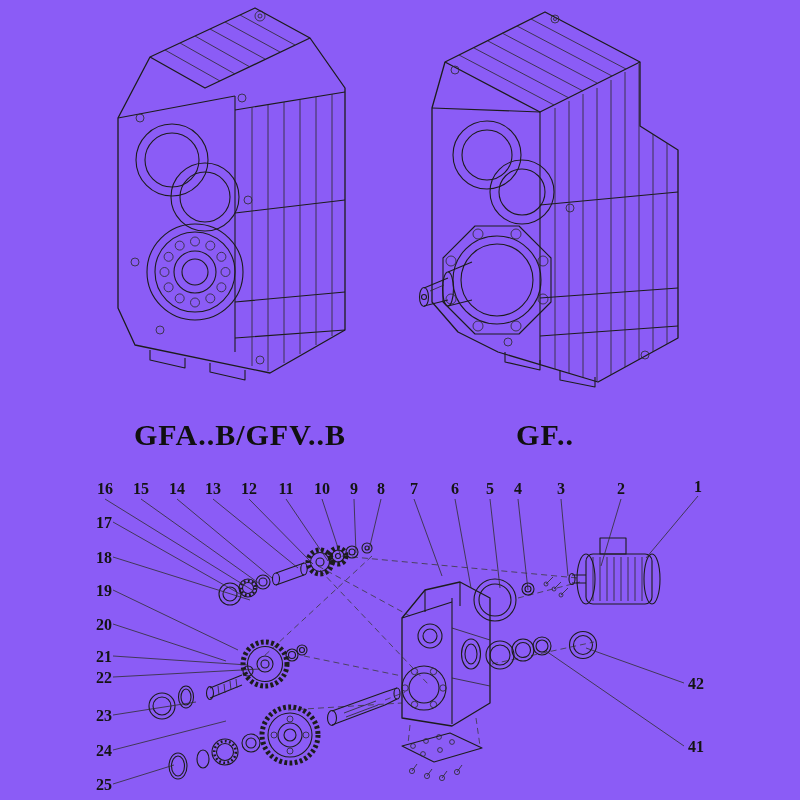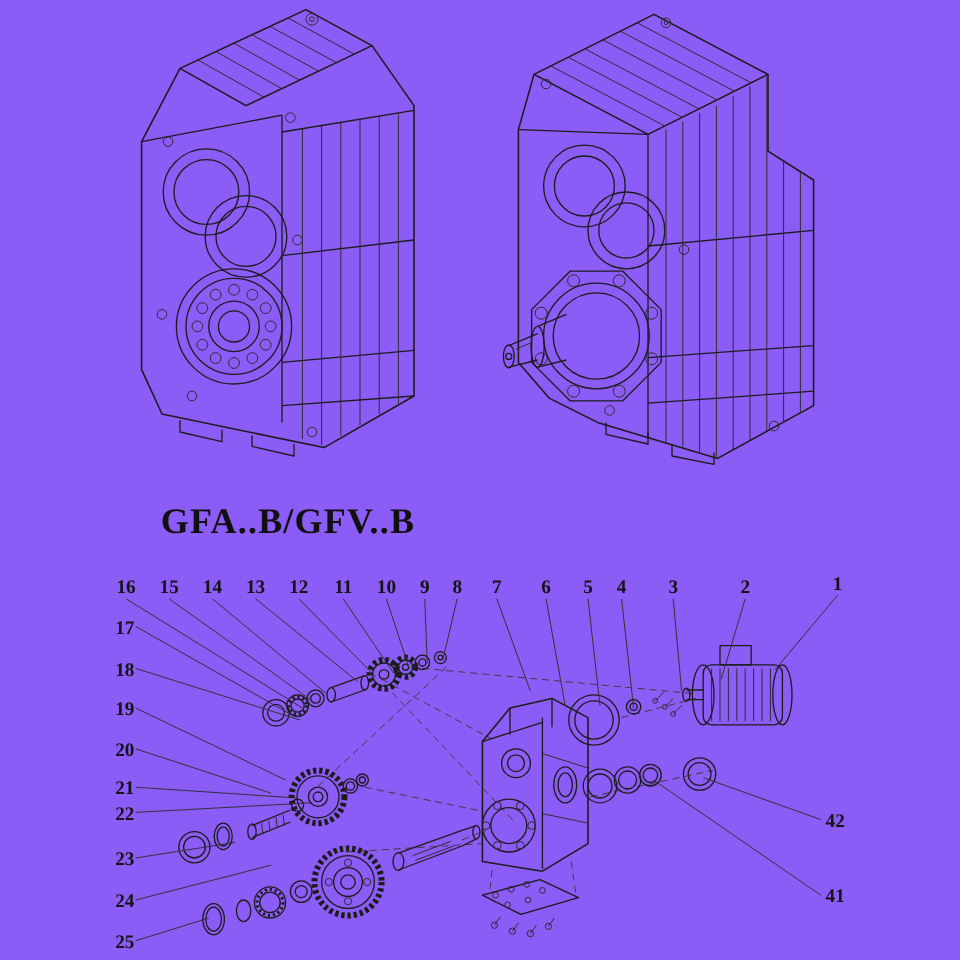--- a/index.html
+++ b/index.html
@@ -133,20 +133,21 @@
       <circle cx="145" cy="19" r="4"></circle>
         <circle cx="145" cy="19" r="1.5"></circle>
     </g>
     <g class="med">
       <polyline points="95,352 95,362 130,370 130,360"></polyline>
       <polyline points="150,370 150,380 185,387 185,377"></polyline>
     </g>
   </svg>
 
   <div class="fig-label" style="left:95px;top:418px;width:290px">GFA..B/GFV..B</div>
+  <div class="fig-label" style="left:440px;top:418px;width:210px">GF..</div>
 
   <svg style="left:80px;top:478px" width="640" height="322" viewBox="0 0 640 322">
 
     <g class="dash">
       <path d="M238,88L330,138"></path>
       <path d="M262,78L498,100"></path>
       <path d="M224,178L322,198"></path>
       <path d="M305,222L325,214"></path>
       <path d="M412,186L514,164"></path>
       <path d="M438,120L500,104"></path>

